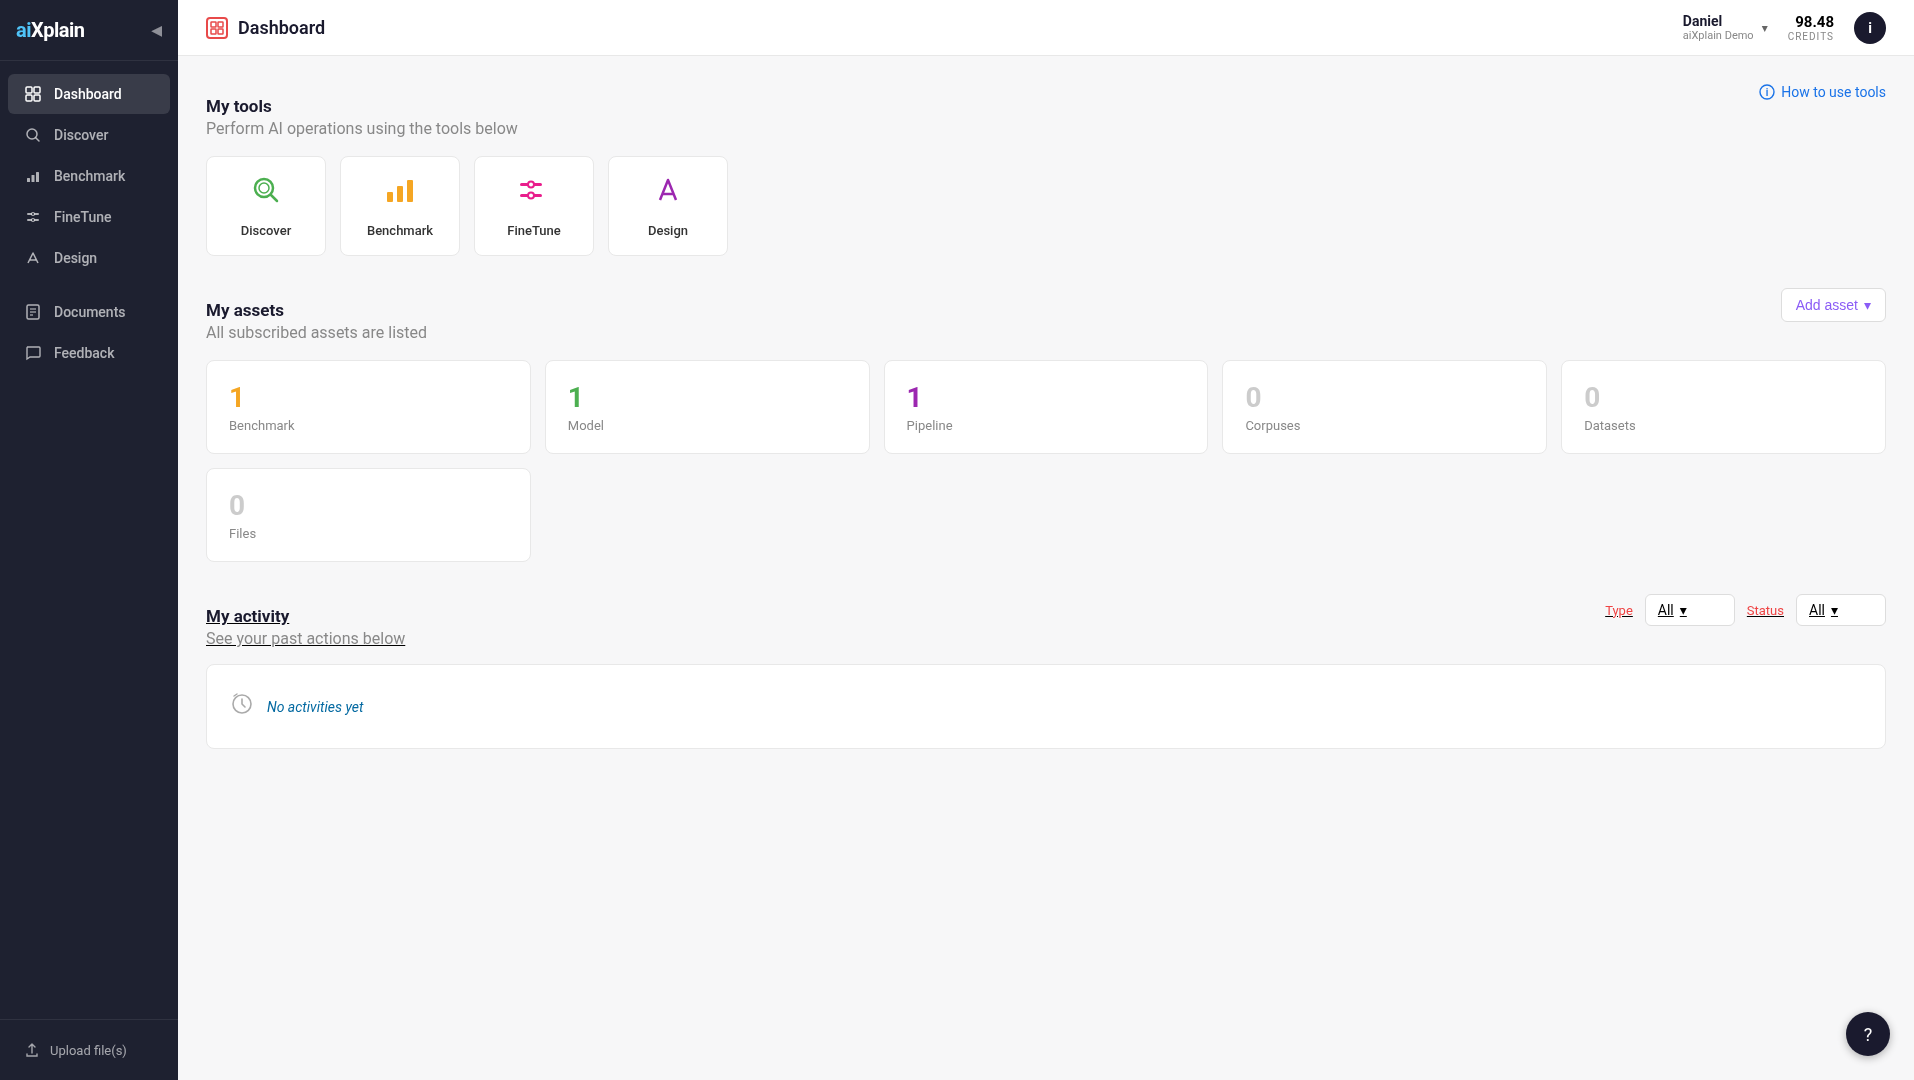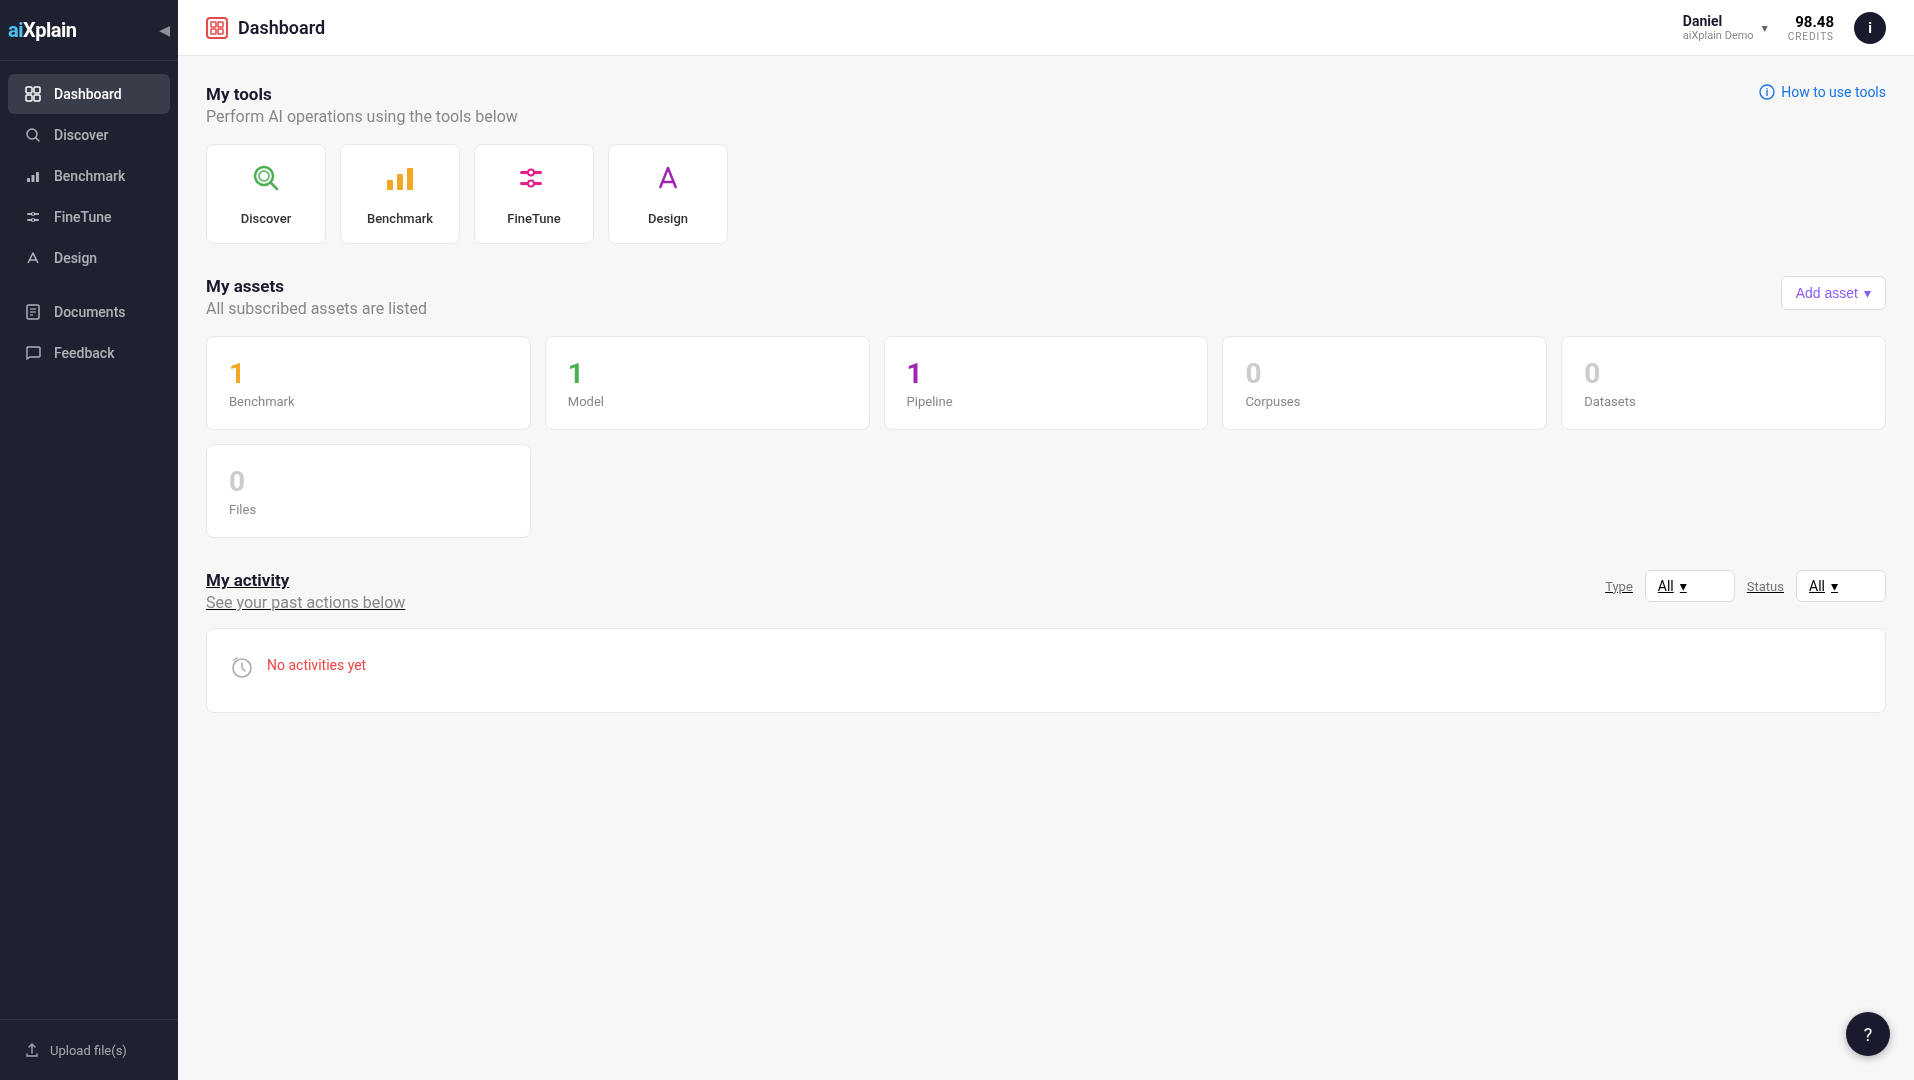--- a/index.html
+++ b/index.html
@@ -12,21 +12,21 @@
       color: #fff;
       display: flex;
       flex-direction: column;
       flex-shrink: 0;
       height: 100vh;
     }
     .sidebar-logo {
       display: flex;
       align-items: center;
       justify-content: space-between;
-      padding: 18px 8px;
+      padding: 18px 16px;
       border-bottom: 1px solid rgba(255,255,255,0.08);
     }
     .logo-text {
       font-size: 20px;
       font-weight: 700;
       color: #fff;
       letter-spacing: -0.5px;
     }
     .logo-text span { color: #4fc3f7; }
     .sidebar-collapse-btn {
@@ -179,20 +179,21 @@
     .section-header {
       display: flex;
       align-items: flex-start;
       justify-content: space-between;
       margin-bottom: 18px;
     }
     .section-title {
       font-size: 17px;
       font-weight: 700;
       color: #1a1a2e;
+      margin-top: 12px;
     }
     .section-subtitle {
       font-size: 16px;
       color: #888;
       margin-top: 3px;
     }
     .how-to-link {
       display: flex;
       align-items: center;
       gap: 6px;
@@ -280,44 +281,46 @@
       margin-bottom: 16px;
       text-decoration: underline;
     }
     .filter-group {
       display: flex;
       gap: 12px;
       align-items: center;
     }
     .filter-label {
       font-size: 13px;
-      color: #737373;
+      color: #ef4444;
     }
     .filter-select {
       display: flex;
       align-items: flex-start;
       gap: 6px;
       background: #fff;
       border: 1px solid #ddd;
       border-radius: 6px;
       padding: 7px 12px;
       font-size: 14px;
       cursor: pointer;
       min-width: 90px;
     }
 
     .activity-empty {
       background: #fff;
       border: 1px solid #e8e8e8;
       border-radius: 8px;
       padding: 28px 24px;
       display: flex;
+      align-items: center;
       gap: 14px;
-      color: #ef4444;
-      font-size: 14px;
+      color: #0369a1;
+      font-size: 14px;
+      font-style: italic;
     }
     .activity-icon {
       font-size: 22px;
       color: #aaa;
     }
 
     
     .fab-btn {
       position: fixed;
       bottom: 24px;

